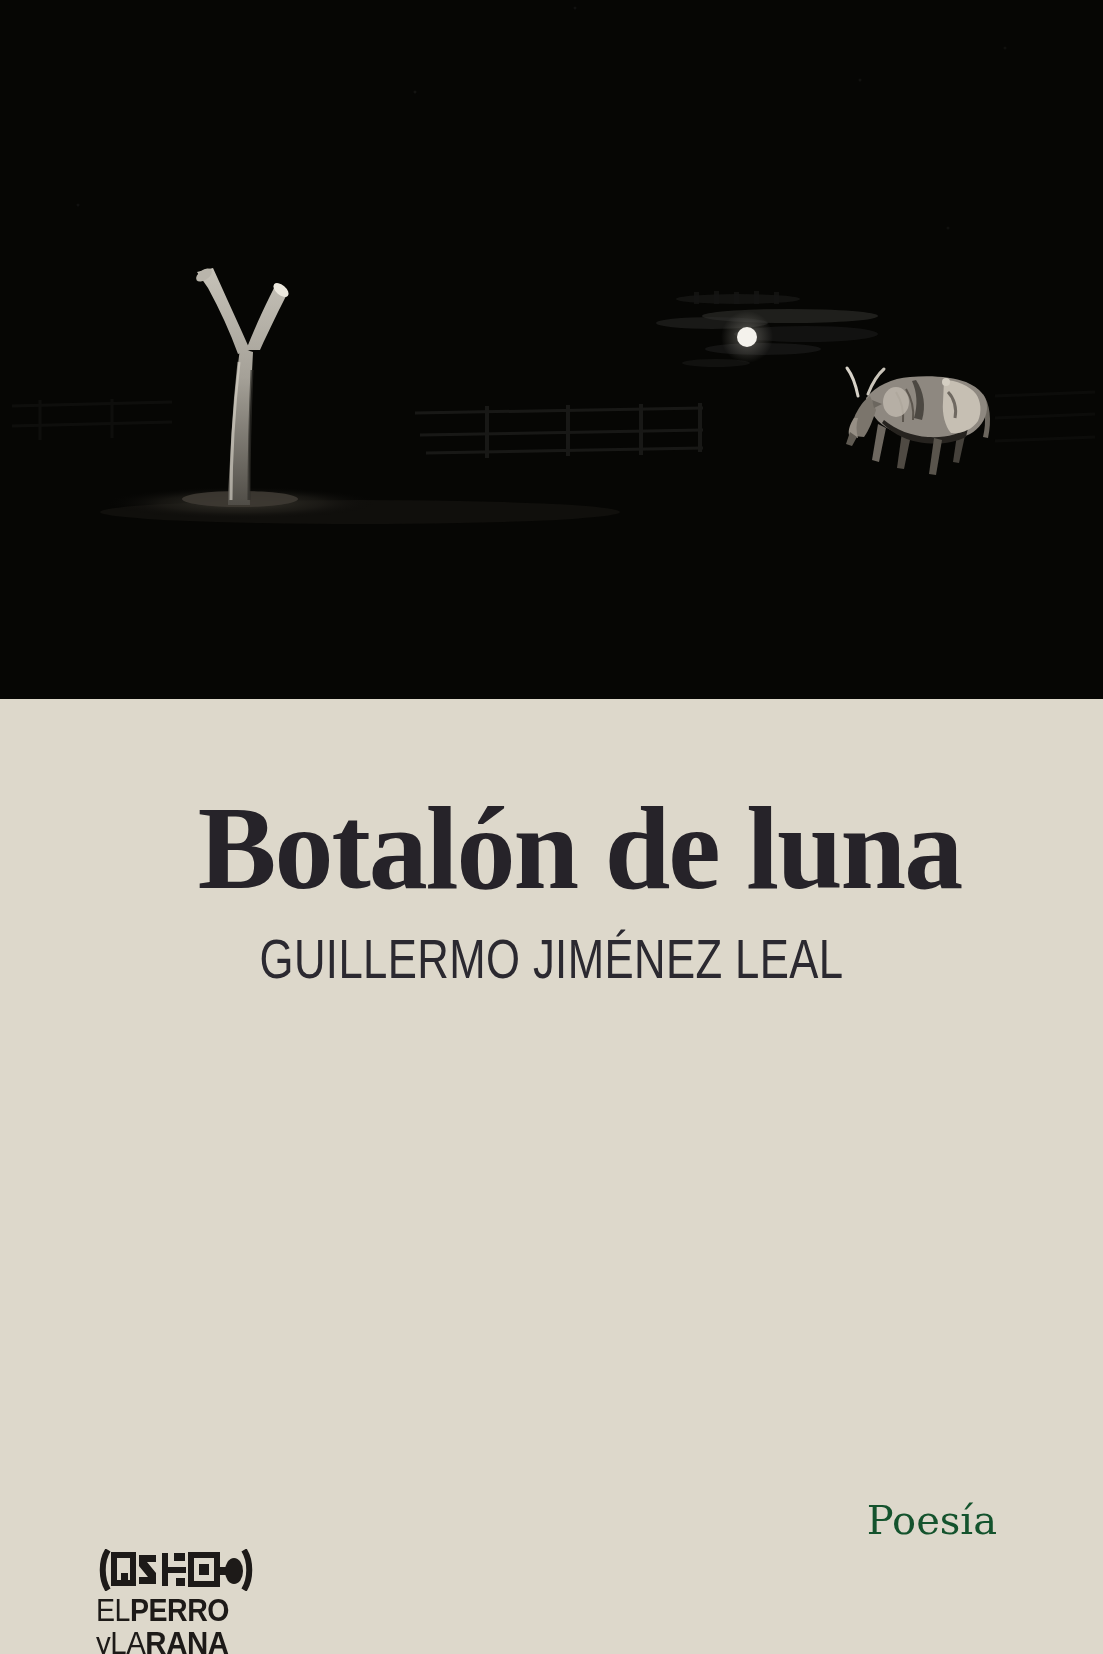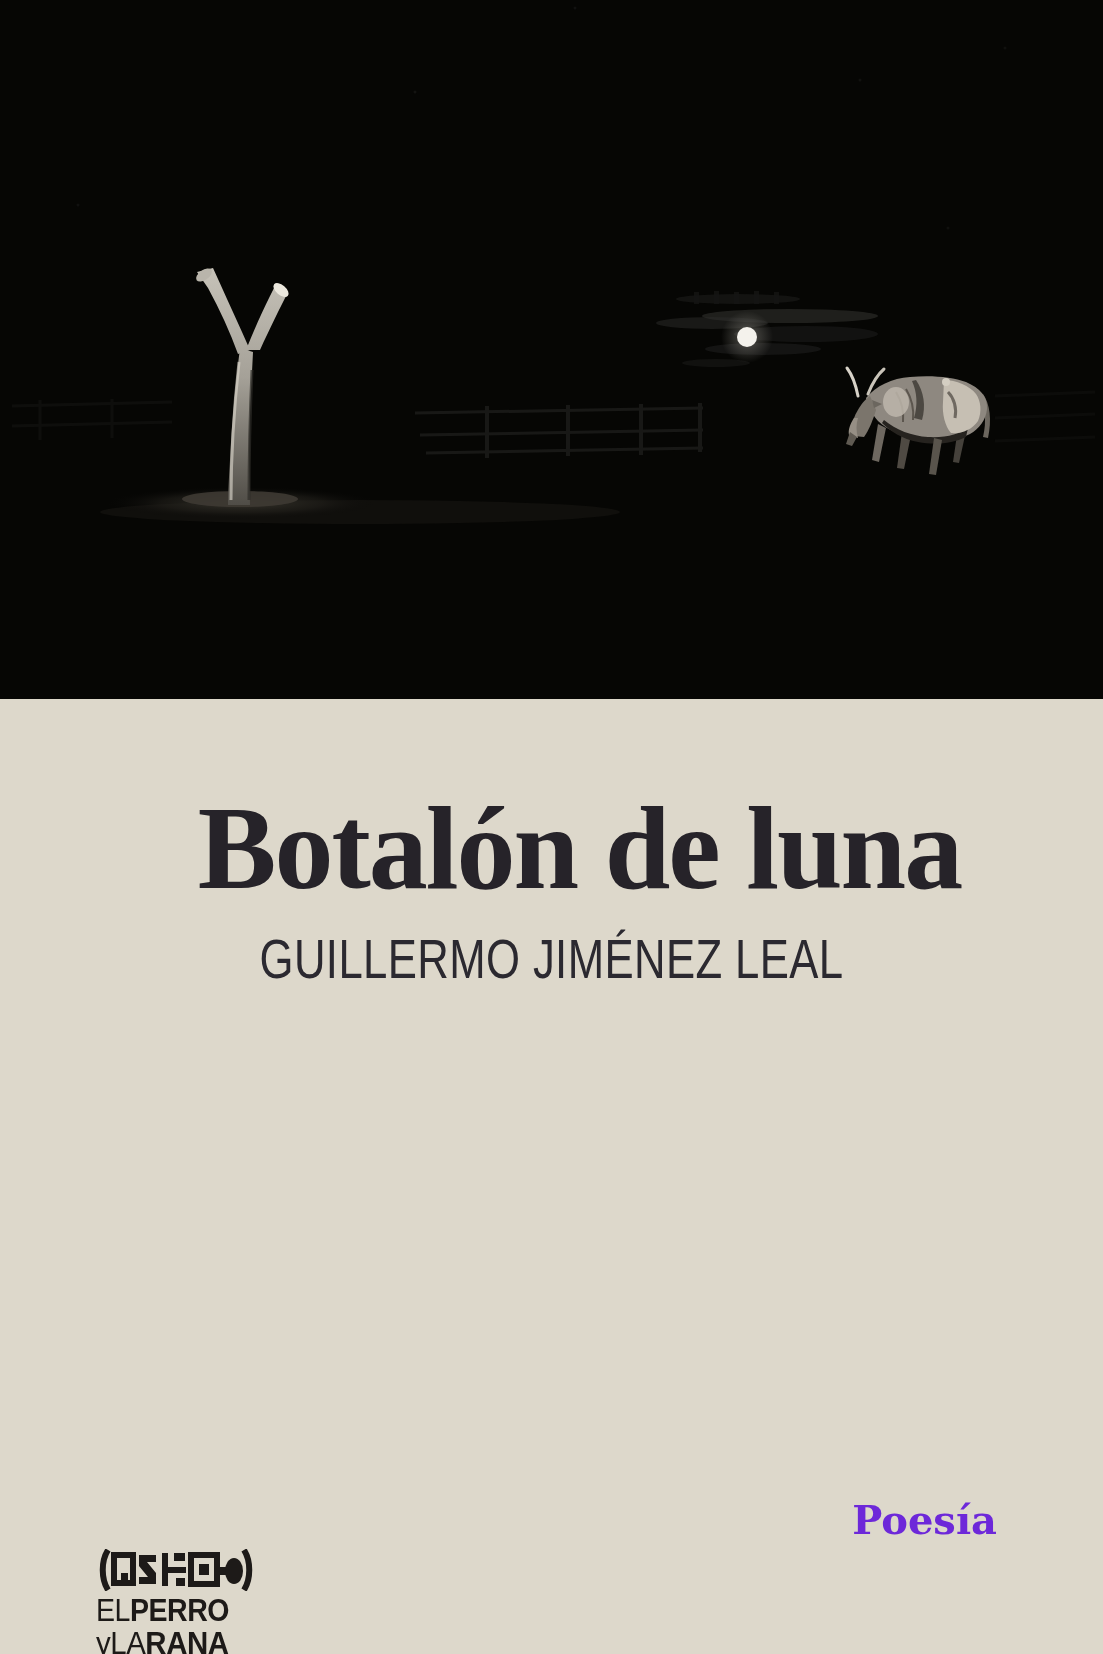--- a/index.html
+++ b/index.html
@@ -57,23 +57,23 @@
     transform-origin:0 50%;
   }
   .pub-line.l1{margin-top:4px;}
   .pub-line.l2{font-size:32px;margin-top:1px;}
   .pub-line .reg{font-weight:400;}
   .pub-line .bold{font-weight:700;}
   .pub-line .lc{font-weight:400;}
   .genre{
     position:absolute;top:1500px;right:106px;
     font-family:"DejaVu Serif","Liberation Serif",serif;
-    font-weight:700;
+    font-weight:400;
     font-size:40px;line-height:1;
-    color:#6d28d9;
+    color:#14532d;
   }
 </style>
 </head>
 <body>
 
 <div class="cover">
 
   <div class="photo">
     <svg viewBox="0 0 1103 699" preserveAspectRatio="none">
       <defs>

